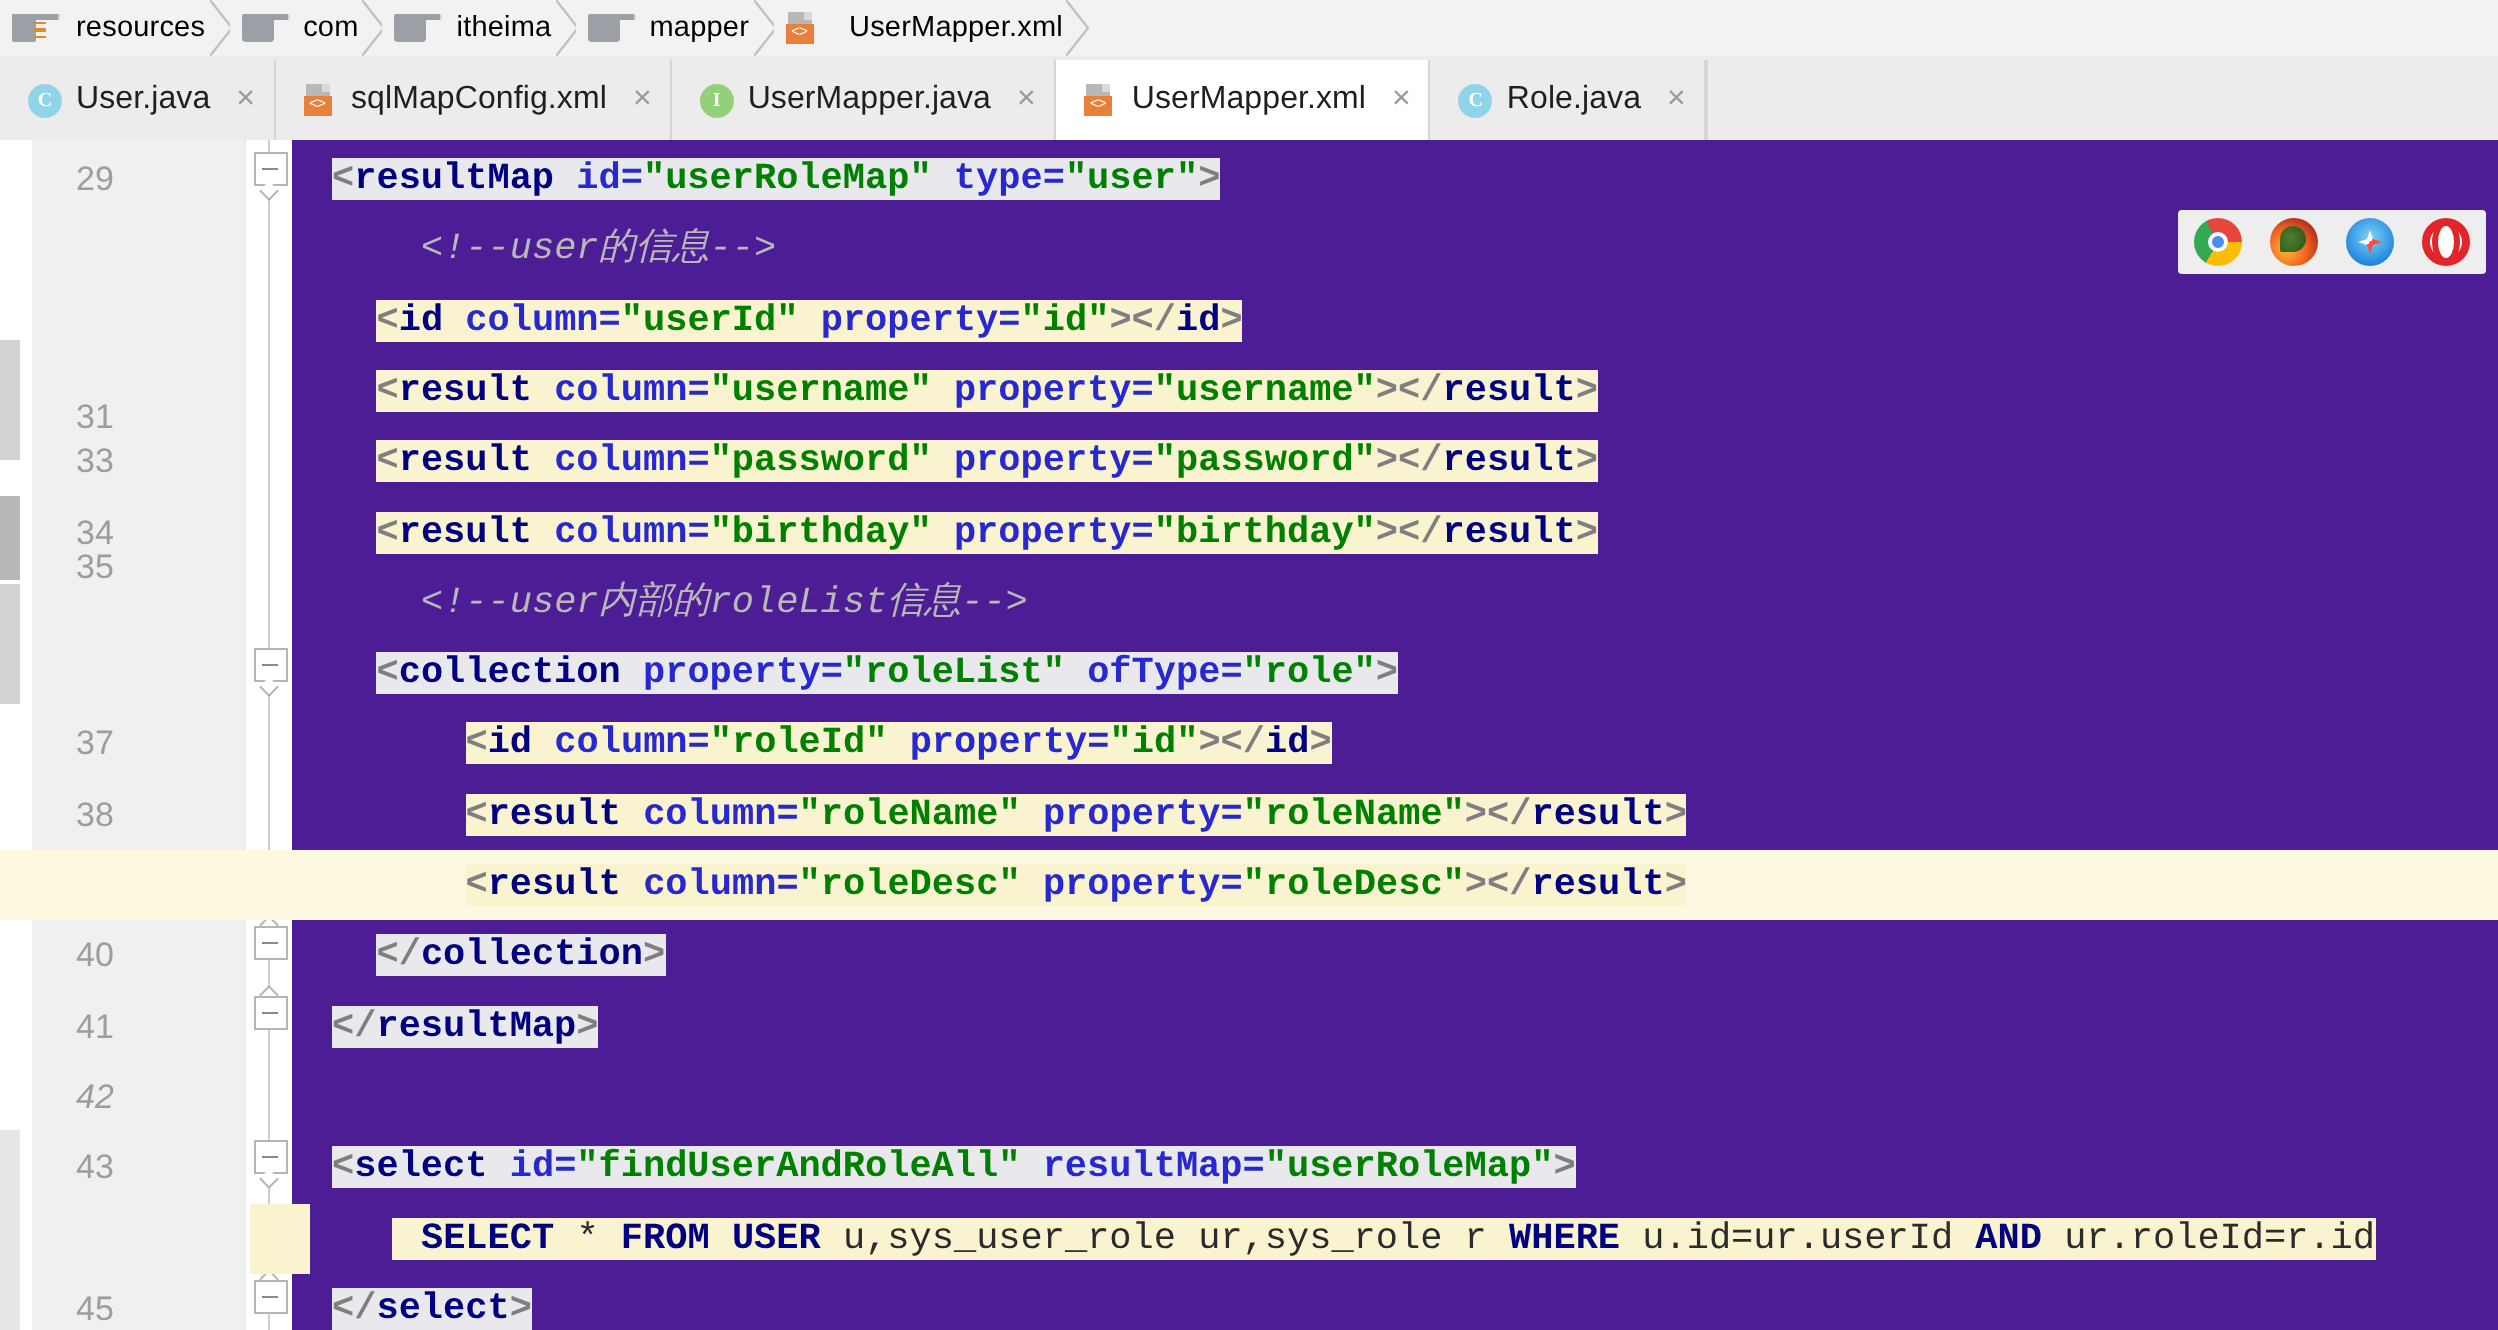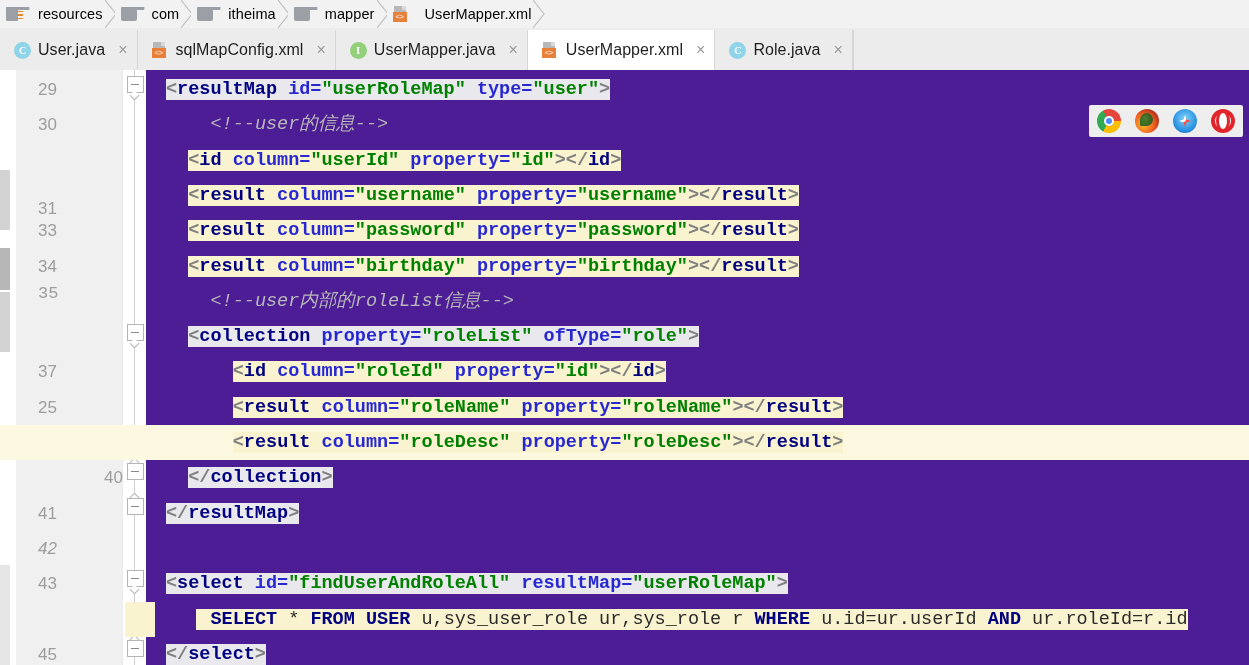--- a/index.html
+++ b/index.html
@@ -321,29 +321,28 @@
 
     <div class="left-strip">
       <div class="left-mark" style="top:100px;height:60px;"></div>
       <div class="left-thumb" style="top:178px;height:42px;"></div>
       <div class="left-mark" style="top:222px;height:60px;"></div>
       <div class="left-mark" style="top:495px;height:100px;background:#e6e6e6;"></div>
     </div>
 
     <div class="gutter" id="gutter">
         <div class="gutter-line" style="top: 2px;">29</div>
-        <div class="gutter-line" style="top: 37.3px;">30</div>
         <div class="gutter-line" style="top: 72.6px; margin-top: 48px;">31</div>
         <div class="gutter-line" style="top: 143.2px;">33</div>
         <div class="gutter-line" style="top: 178.5px;">34</div>
-        <div class="gutter-line" style="top: 206px; font-family: Liberation Mono, monospace;">35</div>
+        <div class="gutter-line" style="top: 196px;">35</div>
         <div class="gutter-line" style="top: 284.4px;">37</div>
-        <div class="gutter-line" style="top: 319.7px;">25</div>
+        <div class="gutter-line" style="top: 319.7px;">38</div>
         <div class="gutter-line caret" style="top: 355px;">39</div>
-        <div class="gutter-line" style="top: 390.3px; text-align: right;">40</div>
+        <div class="gutter-line" style="top: 390.3px;">40</div>
         <div class="gutter-line" style="top: 425.6px;">41</div>
         <div class="gutter-line" style="top: 460.9px; font-style: italic;">42</div>
         <div class="gutter-line" style="top: 496.2px;">43</div>
         <div class="gutter-line" style="top: 566.8px;">45</div>
       </div>
 
     <div class="fold-col">
       <div class="fold-rail"></div>
       <div class="fold-marker" style="top:6px;">
           <div class="shp"></div>

